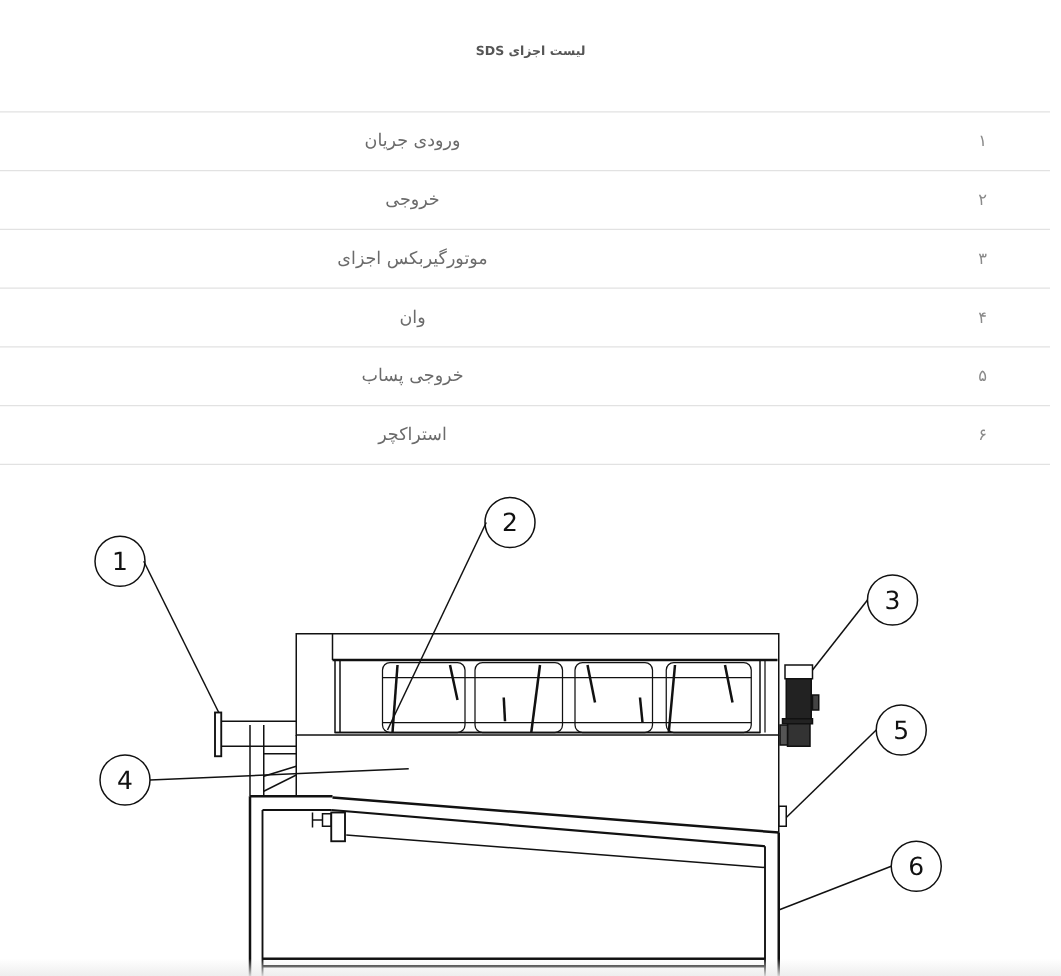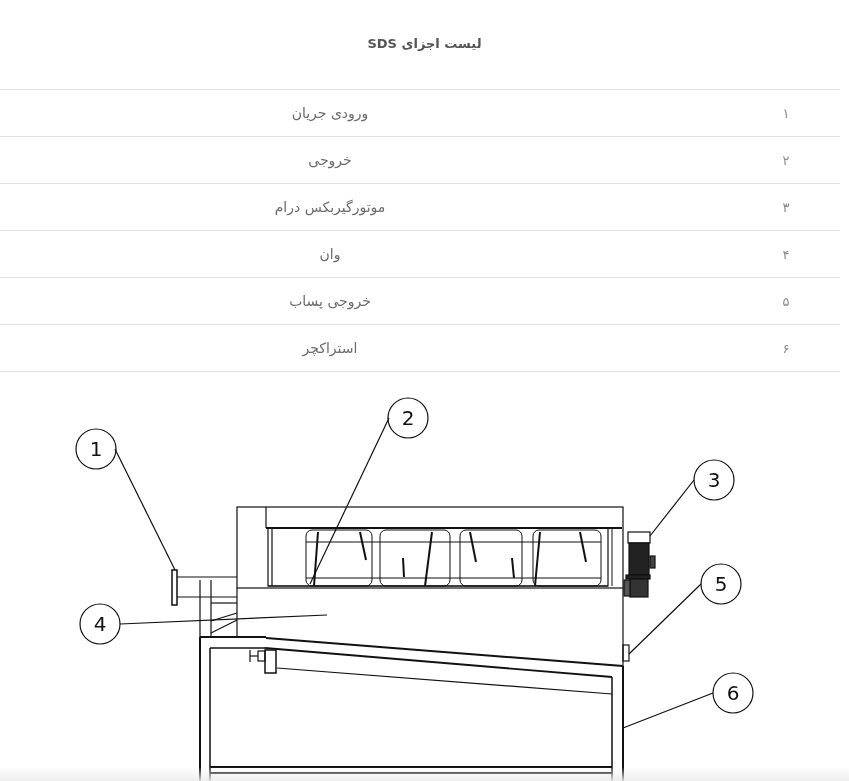--- a/index.html
+++ b/index.html
@@ -2,21 +2,21 @@
 <html><head>
   <meta charset="utf-8">
   <style>
     html, body { margin: 0; padding: 0; background: #ffffff; }
     body {
       width: 849px; height: 781px; position: relative; overflow: hidden;
       font-family: "DejaVu Sans", "Liberation Sans", sans-serif;
     }
     .title {
       position: absolute; top: 36px; left: 0; width: 849px;
-      text-align: center; font-size: 13px; font-weight: bold; color: #555555;
+      text-align: center; font-size: 10px; font-weight: bold; color: #555555;
       direction: rtl;
     }
     .parts-table {
       position: absolute; top: 89px; left: 0; width: 840px;
       border-collapse: collapse; direction: rtl;
     }
     .parts-table td {
       height: 46px; border-top: 1px solid #e2e2e2; border-bottom: 1px solid #e2e2e2;
       font-size: 14px; color: #6b6b6b; padding: 0; vertical-align: middle;
     }
@@ -40,21 +40,21 @@
     <tr>
       <td class="num">۱</td>
       <td class="name"><span>ورودی جریان</span></td>
     </tr>
     <tr>
       <td class="num">۲</td>
       <td class="name"><span>خروجی</span></td>
     </tr>
     <tr>
       <td class="num">۳</td>
-      <td class="name"><span>موتورگیربکس درام</span></td>
+      <td class="name"><span>موتورگیربکس اجزای</span></td>
     </tr>
     <tr>
       <td class="num">۴</td>
       <td class="name"><span>وان</span></td>
     </tr>
     <tr>
       <td class="num">۵</td>
       <td class="name"><span>خروجی پساب</span></td>
     </tr>
     <tr>

